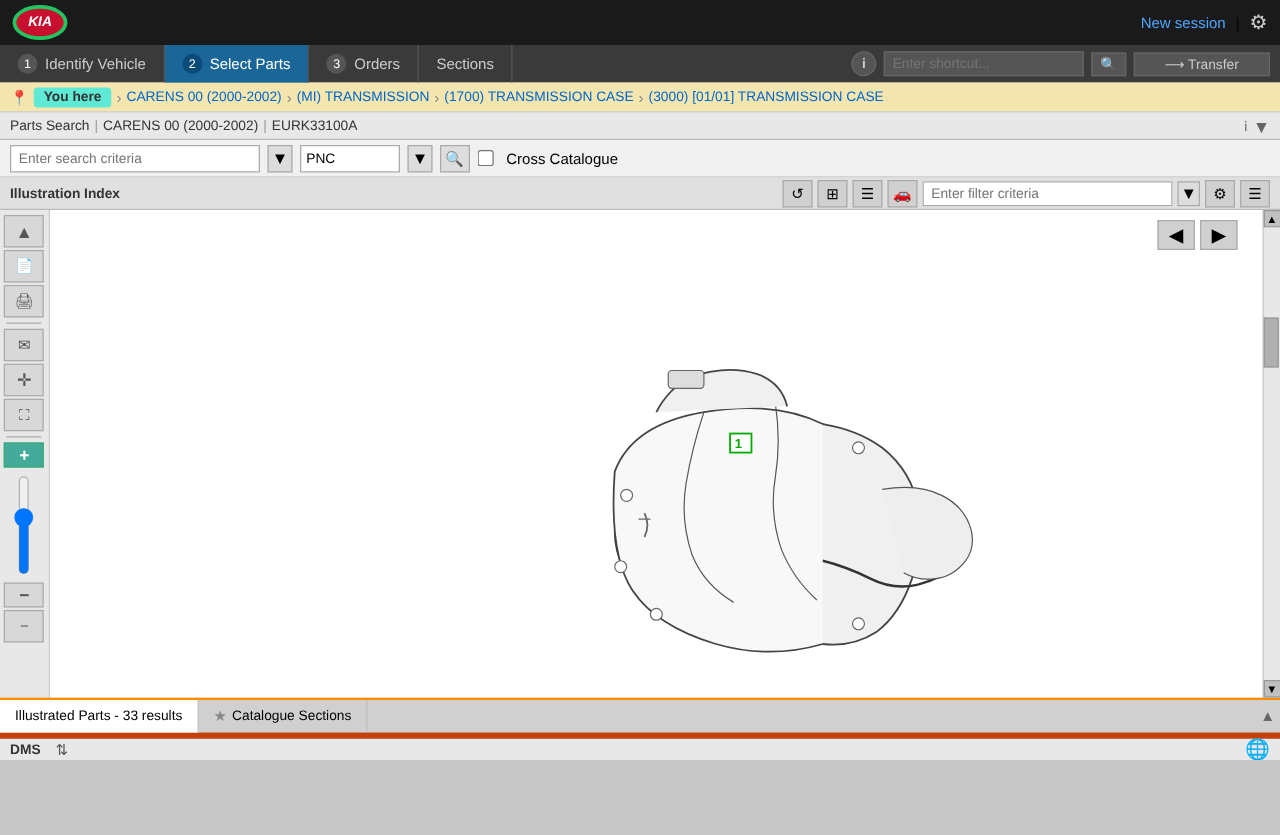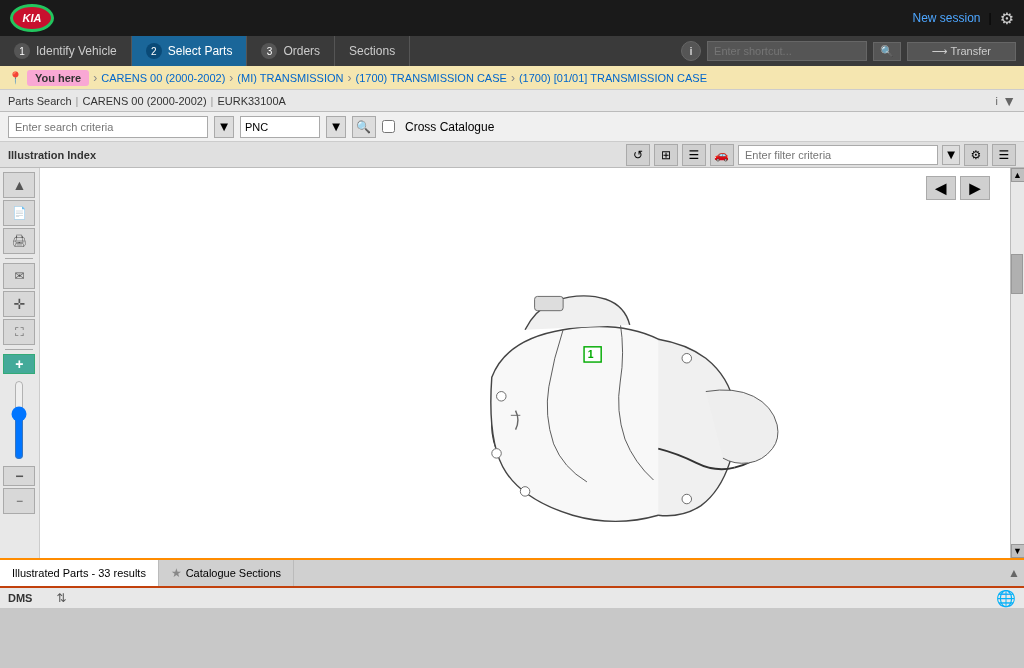--- a/index.html
+++ b/index.html
@@ -22,21 +22,21 @@
     .nav-tab .tab-num { background: #555; color: white; border-radius: 50%; width: 16px; height: 16px; display: flex; align-items: center; justify-content: center; font-size: 10px; }
     .nav-tab.active .tab-num { background: #0a4a77; }
     #nav-right { margin-left: auto; display: flex; align-items: center; gap: 6px; padding-right: 8px; }
     #shortcut-input { width: 160px; height: 20px; padding: 0 6px; font-size: 11px; border: 1px solid #666; background: #555; color: white; }
     #search-btn { background: #555; border: 1px solid #666; color: #ccc; padding: 2px 6px; cursor: pointer; font-size: 11px; }
     #transfer-btn { background: #555; border: 1px solid #666; color: #ccc; padding: 2px 24px; cursor: pointer; font-size: 11px; }
     #info-btn { background: #555; border: 1px solid #666; color: #ccc; width: 20px; height: 20px; border-radius: 50%; display: flex; align-items: center; justify-content: center; cursor: pointer; font-size: 11px; font-weight: bold; }
 
     
     #breadcrumb { background: #f5e6b0; height: 24px; display: flex; align-items: center; padding: 0 8px; gap: 4px; border-bottom: 1px solid #ccc; }
-    #you-here { background: #f9a8d4; color: #333; padding: 2px 8px; border-radius: 3px; font-size: 11px; font-weight: bold; }
+    #you-here { background: #5eead4; color: #333; padding: 2px 8px; border-radius: 3px; font-size: 11px; font-weight: bold; }
     .bc-arrow { color: #888; }
     .bc-link { color: #0066cc; text-decoration: none; font-size: 11px; cursor: pointer; }
 
     
     #parts-search-bar { background: #e8e8e8; height: 22px; display: flex; align-items: center; padding: 0 8px; border-bottom: 1px solid #bbb; font-size: 11px; color: #333; gap: 4px; }
     #parts-search-bar .separator { color: #999; }
 
     
     #search-row { background: #f0f0f0; height: 30px; display: flex; align-items: center; padding: 0 8px; gap: 6px; border-bottom: 1px solid #ccc; }
     #search-criteria { width: 200px; height: 22px; padding: 0 6px; font-size: 11px; border: 1px solid #aaa; color: #999; }
@@ -75,21 +75,21 @@
 
     
     #bottom-tabs { background: #d0d0d0; height: 28px; display: flex; align-items: stretch; border-top: 2px solid #ff8c00; }
     .bottom-tab { display: flex; align-items: center; padding: 0 12px; font-size: 11px; cursor: pointer; gap: 4px; border-right: 1px solid #bbb; }
     .bottom-tab.active { background: white; }
     .star-icon { color: #888; font-size: 12px; }
     #bottom-tab-right { margin-left: auto; padding-right: 4px; display: flex; align-items: center; }
     #bottom-expand { font-size: 12px; color: #666; cursor: pointer; }
 
     
-    #status-bar { background: #e8e8e8; height: 22px; display: flex; align-items: center; padding: 0 8px; gap: 24px; border-top: 2px solid #c2410c; }
+    #status-bar { background: #e8e8e8; height: 22px; display: flex; align-items: center; padding: 0 8px; gap: 12px; border-top: 5px solid #c2410c; }
     #dms-label { font-size: 11px; color: #333; font-weight: bold; }
     #dms-arrows { color: #555; font-size: 12px; cursor: pointer; }
     #status-bar-right { margin-left: auto; }
     #globe-icon { color: #aaa; font-size: 16px; }
 
     
     #diagram-container { position: relative; width: 100%; height: 100%; background: white; overflow: hidden; }
   </style>
 </head>
 <body>
@@ -130,21 +130,21 @@
 <div id="breadcrumb">
   <span>📍</span>
   <span id="you-here">You here</span>
   <span class="bc-arrow">›</span>
   <a class="bc-link" href="#">CARENS 00 (2000-2002)</a>
   <span class="bc-arrow">›</span>
   <a class="bc-link" href="#">(MI) TRANSMISSION</a>
   <span class="bc-arrow">›</span>
   <a class="bc-link" href="#">(1700) TRANSMISSION CASE</a>
   <span class="bc-arrow">›</span>
-  <a class="bc-link" href="#">(1700) [01/01] TRANSMISSION CASE</a>
+  <a class="bc-link" href="#">(3000) [01/01] TRANSMISSION CASE</a>
 </div>
 
 <div id="parts-search-bar">
   <span>Parts Search</span>
   <span class="separator">|</span>
   <span>CARENS 00 (2000-2002)</span>
   <span class="separator">|</span>
   <span>EURK33100A</span>
   <span style="margin-left:auto; cursor:pointer; color:#666;">ℹ</span>
   <span style="cursor:pointer; color:#666; font-size:14px;">▼</span>

